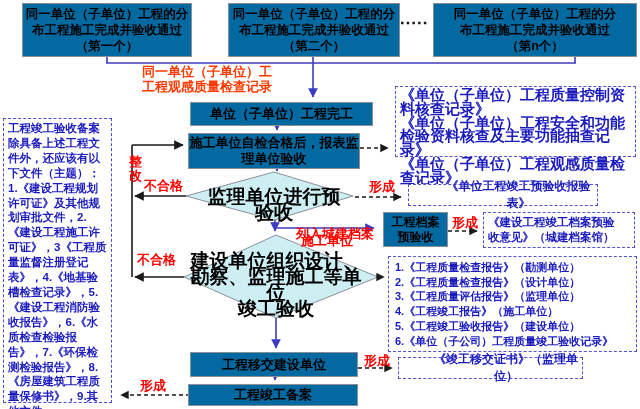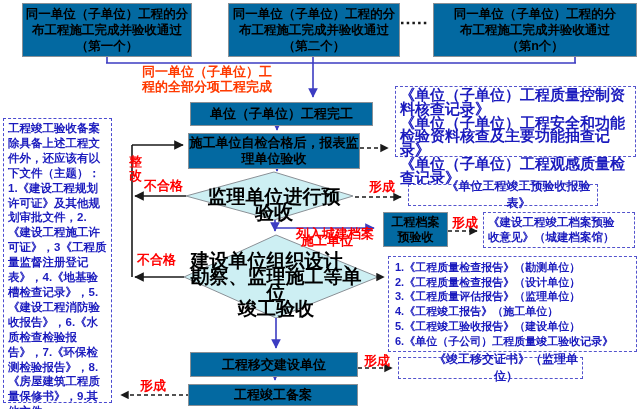--- a/index.html
+++ b/index.html
@@ -80,21 +80,21 @@
 布工程施工完成并验收通过
 （第一个）</div>
   <div class="cbox" style="left:228px;top:3px;width:172px;height:54px;">同一单位（子单位）工程的分
 布工程施工完成并验收通过
 （第二个）</div>
   <div class="cbox" style="left:433px;top:3px;width:204px;height:54px;">同一单位（子单位）工程的分
 布工程施工完成并验收通过
 （第n个）</div>
 
   <div class="rl orange" style="left:142px;top:64px;">同一单位（子单位）工
-程的全部分项工程完成</div>
+工程观感质量检查记录</div>
 
   <div class="cbox" style="left:190px;top:102px;width:183px;height:24px;font-size:13px;">单位（子单位）工程完工</div>
   <div class="cbox" style="left:188px;top:133px;width:172px;height:36px;font-size:13px;">施工单位自检合格后，报表监
 理单位验收</div>
 
   <div class="dtext" style="left:199px;top:189px;width:150px;">监理单位进行预验收</div>
   <div class="dtext" style="left:190px;top:253px;width:172px;">建设单位组织设计、
 勘察、监理施工等单位
 竣工验收</div>
 

